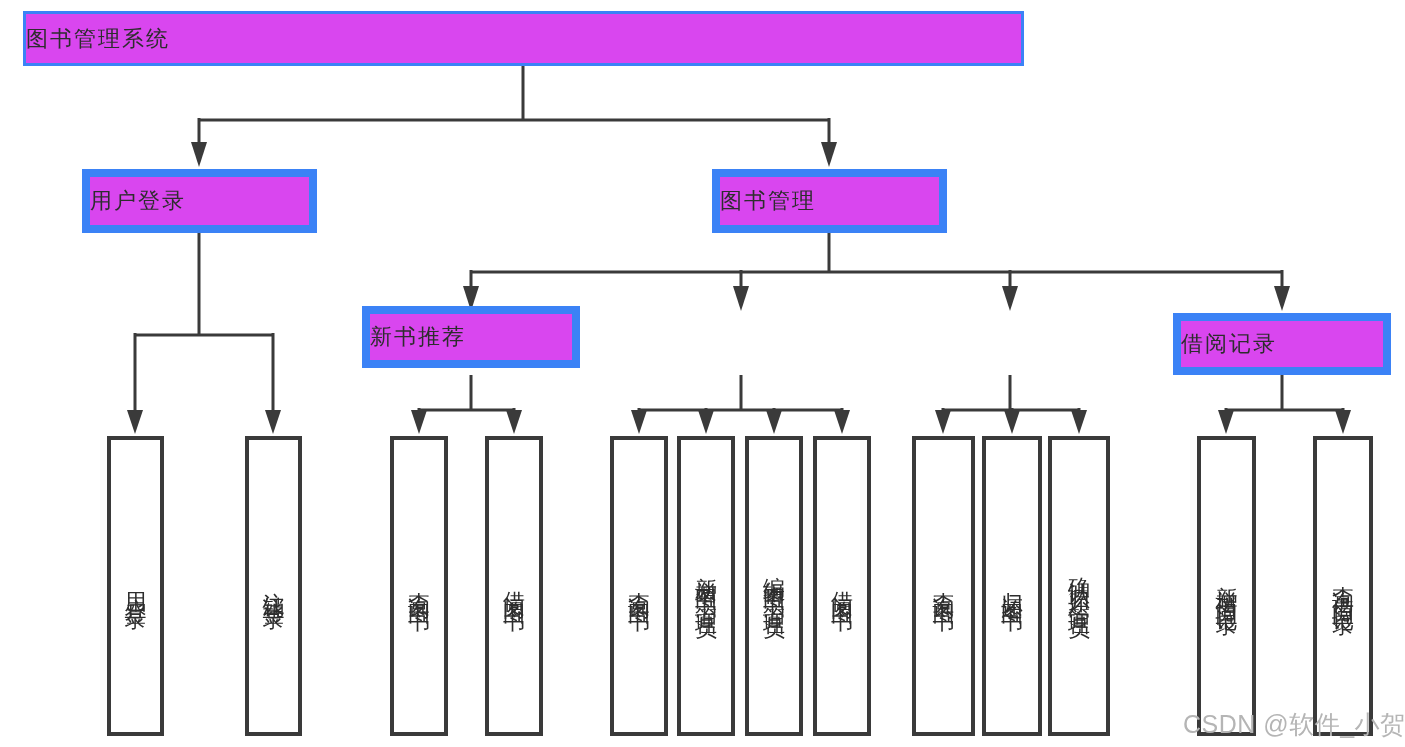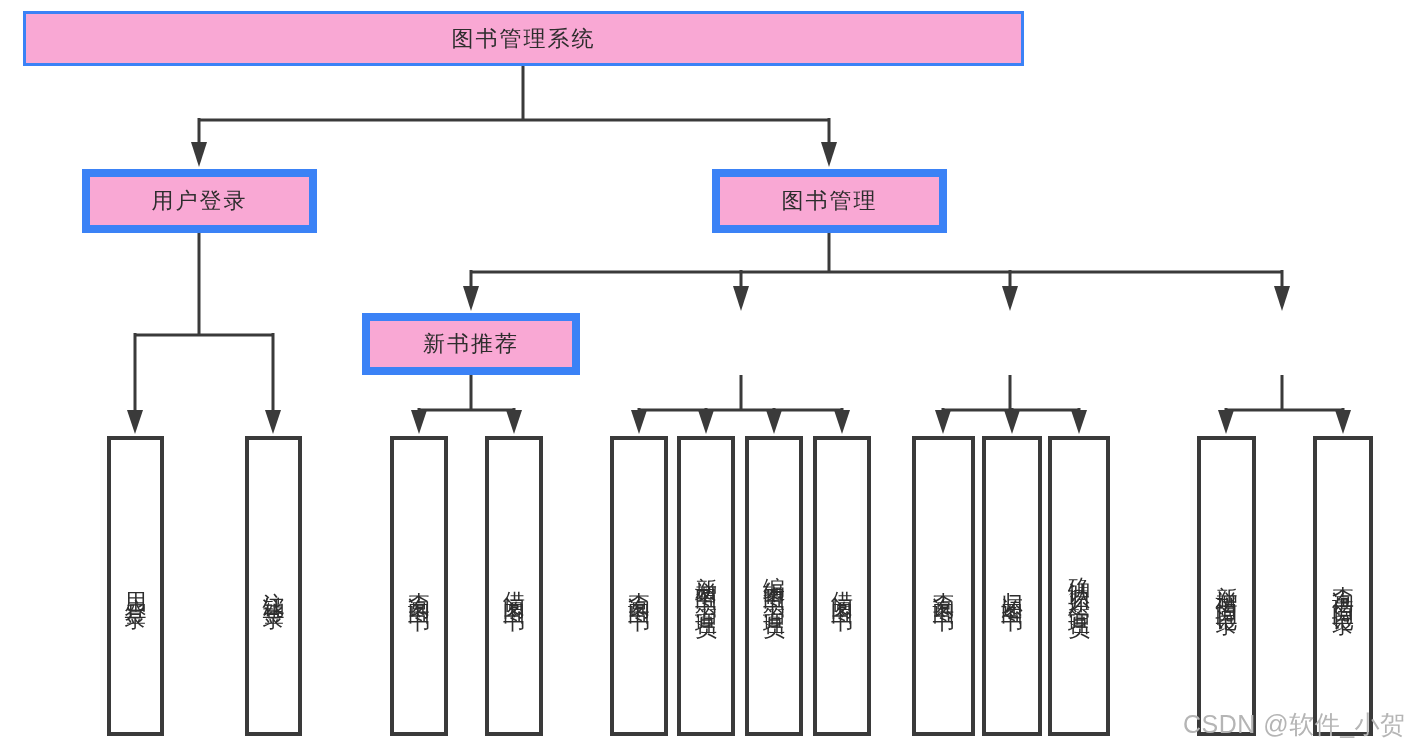--- a/index.html
+++ b/index.html
@@ -19,25 +19,24 @@
     position: absolute;
     left: 0;
     top: 0;
     width: 1405px;
     height: 747px;
     pointer-events: none;
   }
   .hbox {
     position: absolute;
     box-sizing: border-box;
-    background: #f9a8d4;
+    background: #d946ef;
     border: 8px solid #3b82f6;
     display: flex;
     align-items: center;
-    justify-content: center;
     font-size: 22px;
     letter-spacing: 2px;
     color: #2d2d2d;
     z-index: 2;
   }
   .hbox.root {
     border-width: 3px;
   }
   .vbox {
     position: absolute;
@@ -123,22 +122,25 @@
     <span>图书管理系统</span>
   </div>
 
   <div class="hbox" style="left:82px; top:169px; width:235px; height:64px;">
     <span>用户登录</span>
   </div>
   <div class="hbox" style="left:712px; top:169px; width:235px; height:64px;">
     <span>图书管理</span>
   </div>
 
-  <div class="hbox" style="left:362px; top:313px; width:218px; height:62px;">
+  <div class="hbox" style="left:362px; top:306px; width:218px; height:62px;">
     <span>新书推荐</span>
+  </div>
+  <div class="hbox" style="left:1173px; top:313px; width:218px; height:62px;">
+    <span>借阅记录</span>
   </div>
 
   <div class="vbox" style="left:107px; width:57px;">
     <span class="vtext">用户登录</span>
   </div>
   <div class="vbox" style="left:245px; width:57px;">
     <span class="vtext">注销登录</span>
   </div>
 
   <div class="vbox" style="left:390px; width:58px;">

